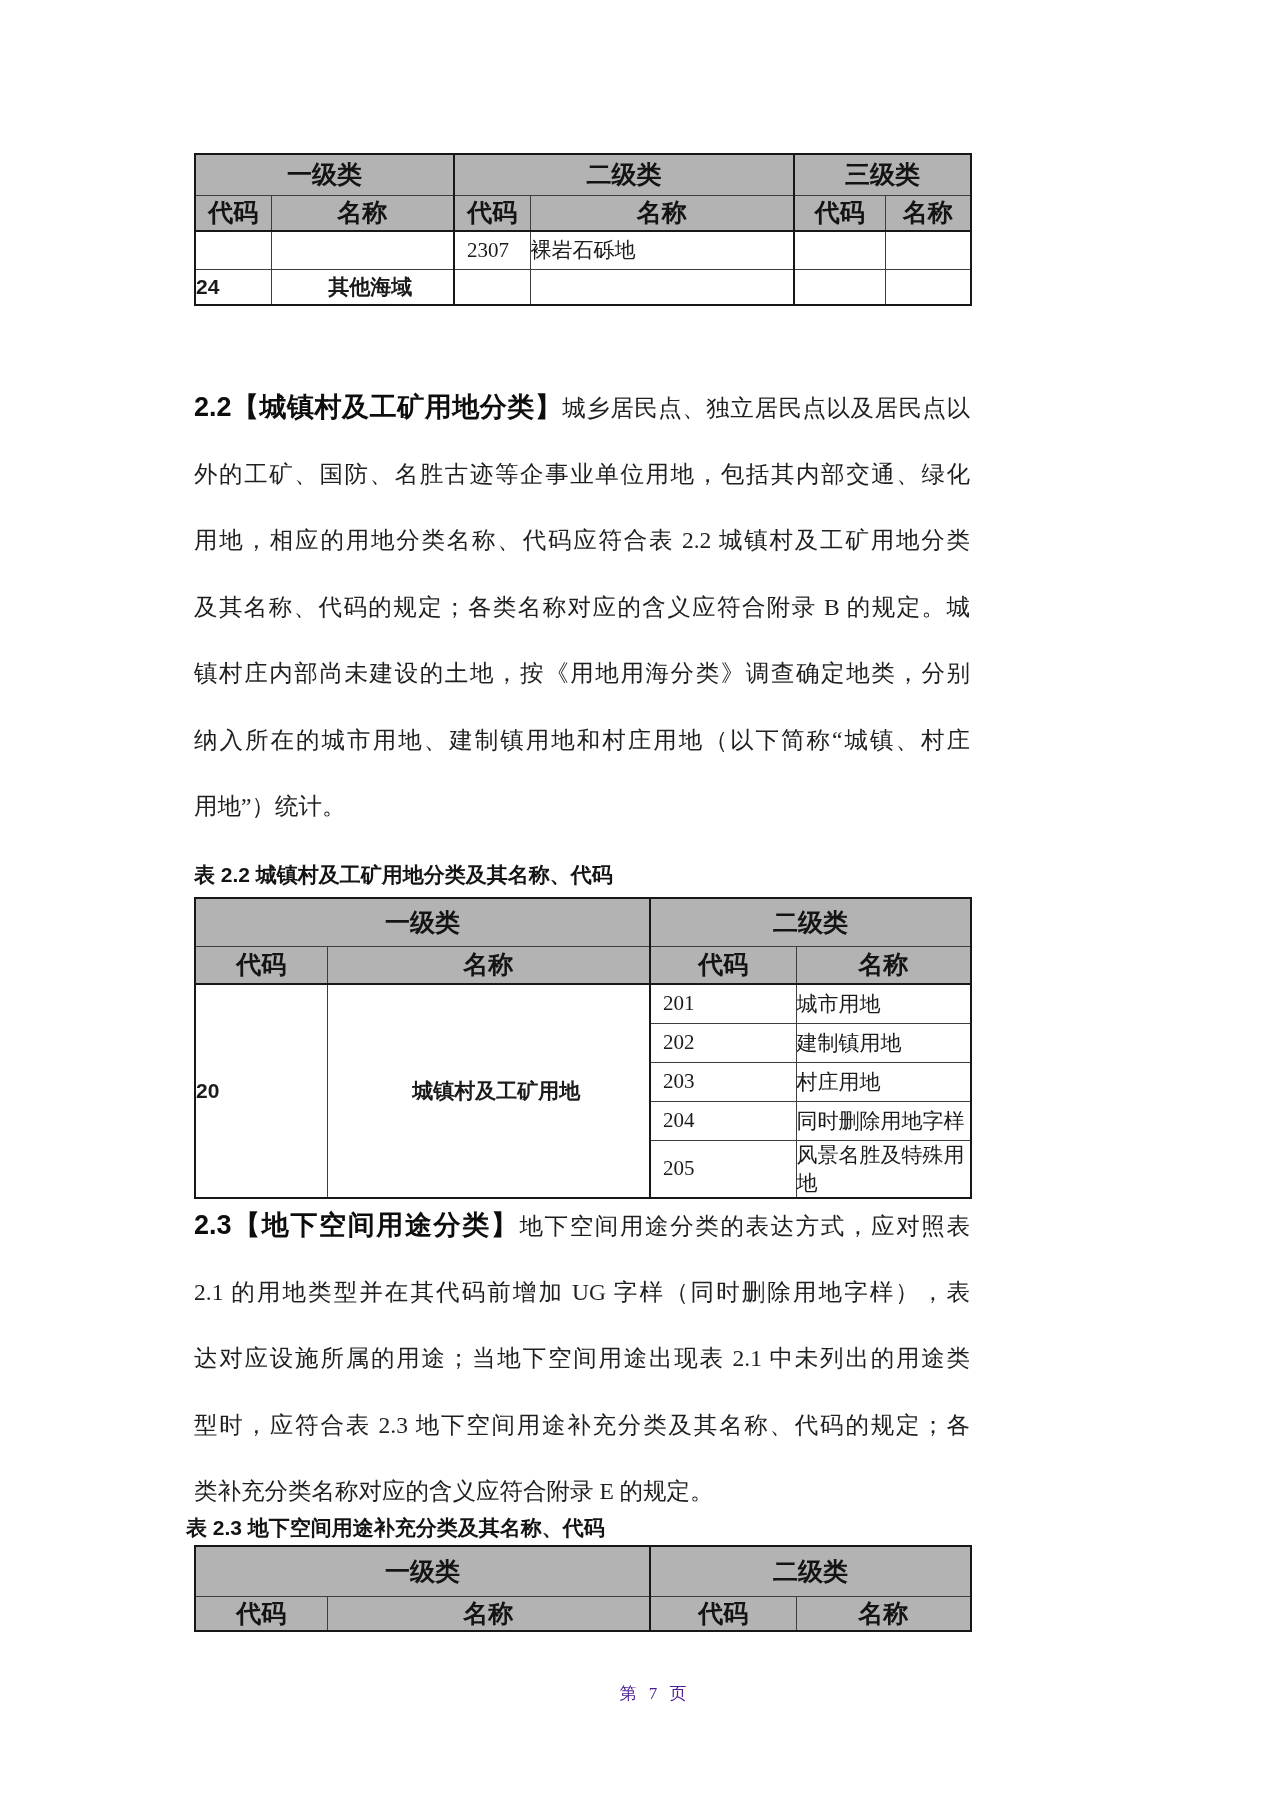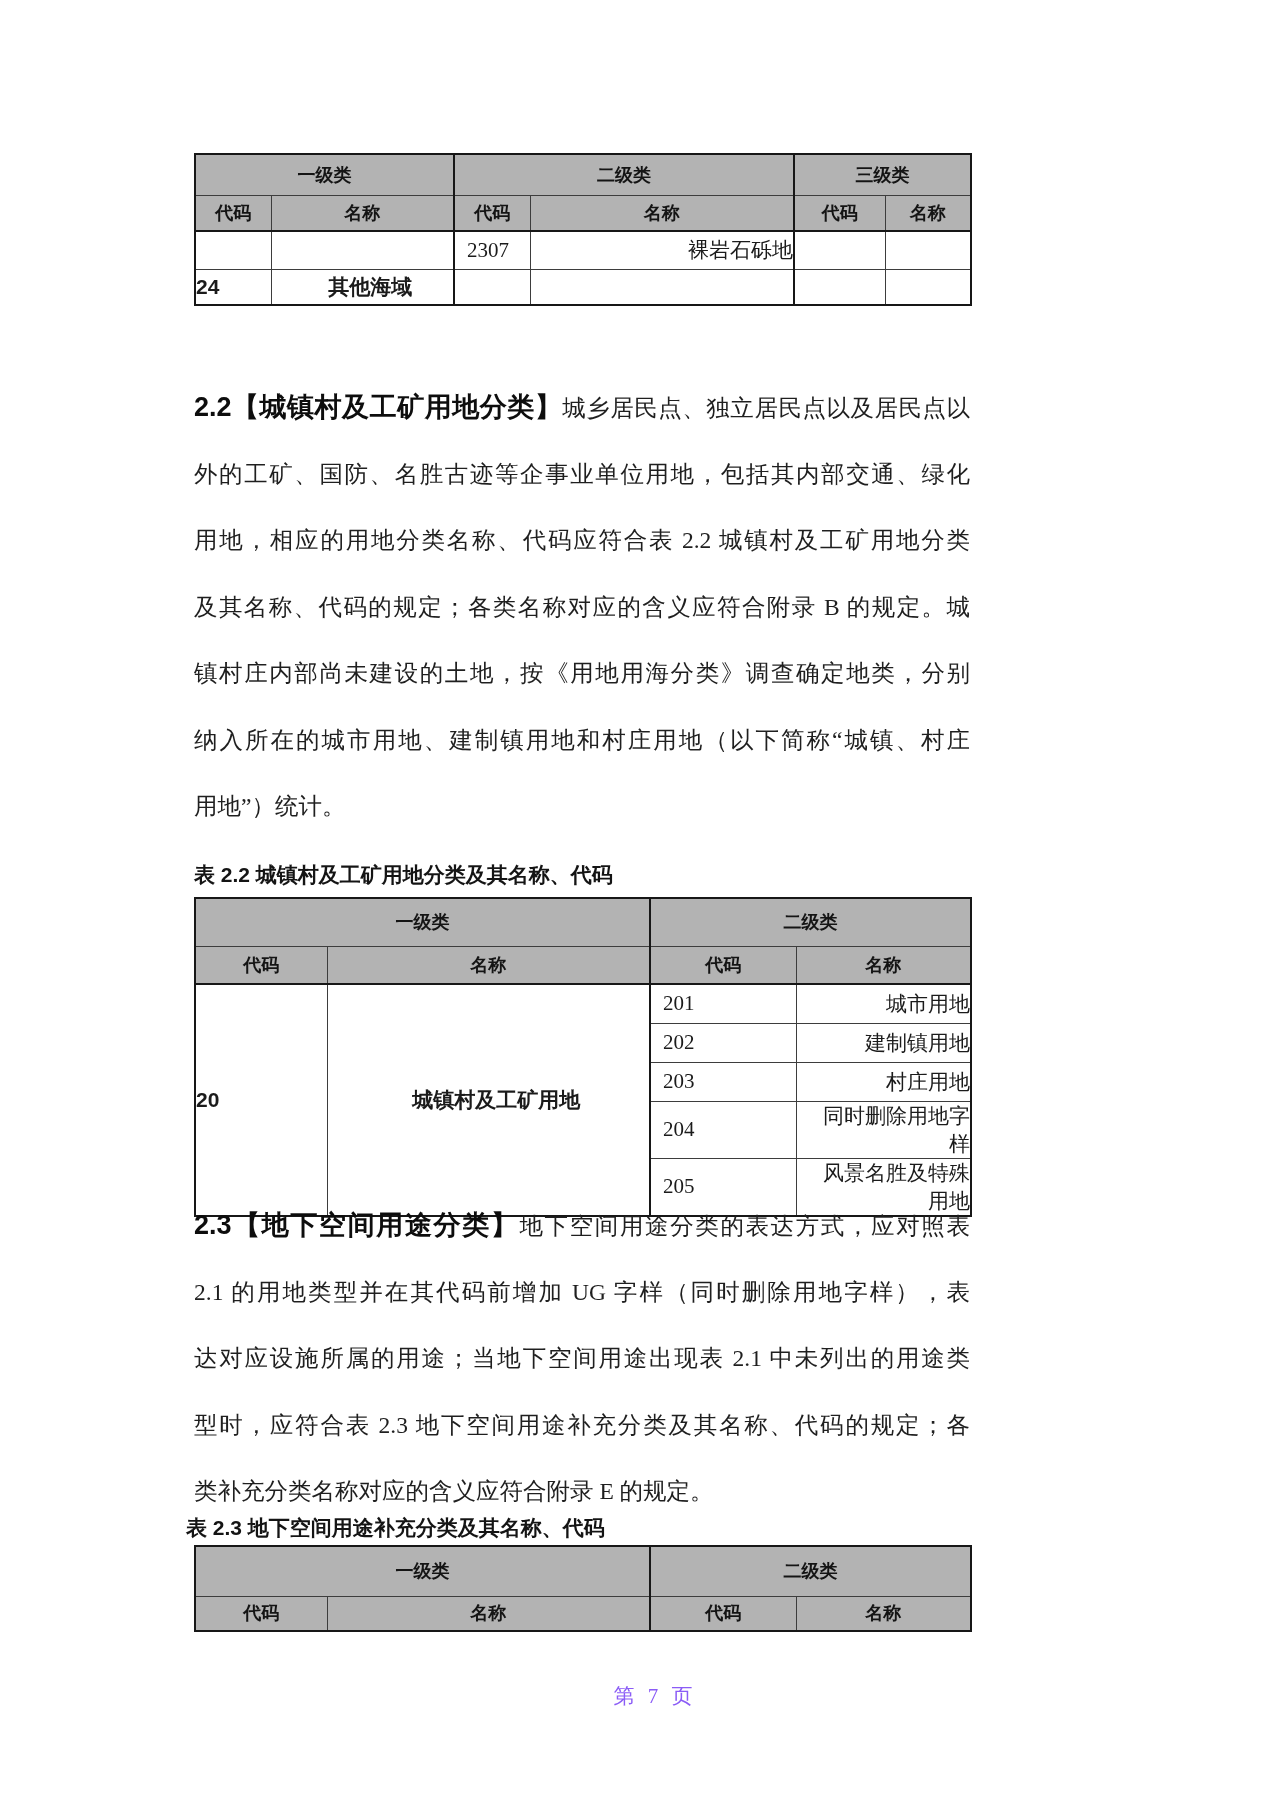--- a/index.html
+++ b/index.html
@@ -15,26 +15,26 @@
   table.doc {
     border-collapse:collapse; table-layout:fixed;
     border:2px solid #171717; background:#ffffff;
   }
   table.doc th, table.doc td {
     border:1px solid #3d3d3d; overflow:hidden; vertical-align:middle;
   }
   .hd {
     background:#b3b3b3;
     font-family:"Liberation Sans", sans-serif; font-weight:bold;
-    text-align:center; font-size:18px; color:#141414;
+    text-align:center; font-size:25px; color:#141414;
   }
   .thickb { border-bottom:2px solid #171717 !important; }
   .gd { border-left:2px solid #171717 !important; }
   td.code { font-size:21px; padding-left:12px; text-align:left; }
-  td.name { font-size:21px; padding-left:14px; text-align:right; }
+  td.name { font-size:21px; text-align:left; }
   td.bcell {
     font-family:"Liberation Sans", sans-serif; font-weight:bold; font-size:21px;
   }
   td.bcode { text-align:left; }
   td.bname { text-align:center; padding-left:16px; }
 
   
   .para { width:776px; }
   .jline {
     height:66.5px; line-height:81px; font-size:23.5px;
@@ -45,21 +45,21 @@
   .sechead {
     font-family:"Liberation Sans", sans-serif; font-weight:bold;
     font-size:27px; color:#0d0d0d;
   }
   .caption {
     width:776px; text-align:left;
     font-family:"Liberation Sans", sans-serif; font-weight:bold;
     font-size:21px; color:#141414;
   }
   .footer {
-    width:190px; text-align:center; font-size:21px; color:#8b5cf6;
+    width:190px; text-align:center; font-size:17px; color:#4c1d95;
     letter-spacing:4px;
   }
 </style>
 </head>
 <body>
 
 <table class="doc abs" style="left:194px; top:153px; width:776px;">
   <colgroup>
     <col style="width:76px">
       <col style="width:183px">

